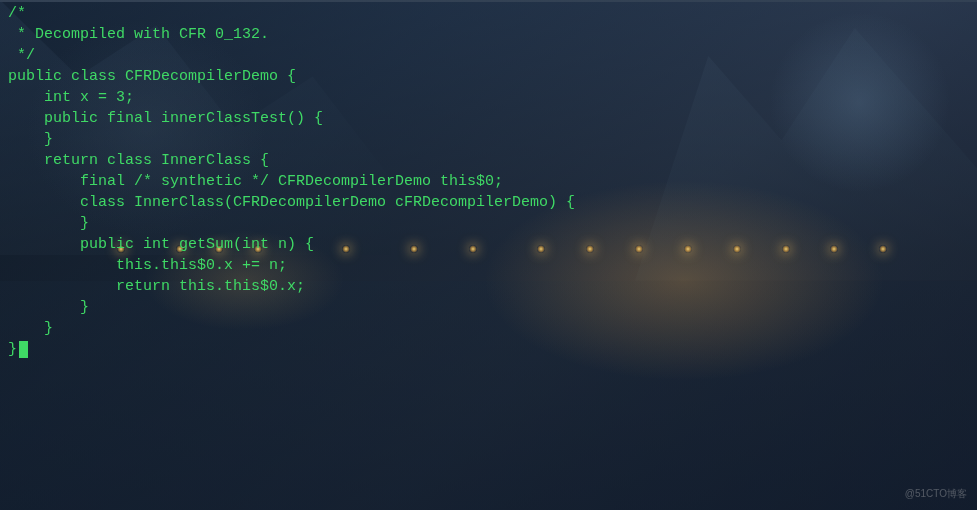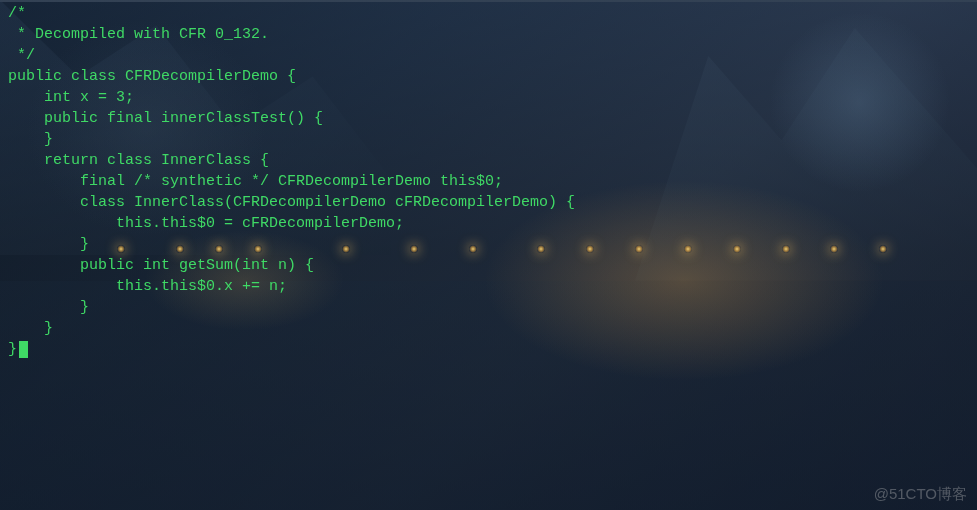--- a/index.html
+++ b/index.html
@@ -84,21 +84,21 @@
       height: 17px;
       background: #3fd965;
       vertical-align: middle;
       margin-left: 2px;
     }
     .watermark {
       position: absolute;
       bottom: 6px;
       right: 10px;
       color: rgba(200,200,200,0.35);
-      font-size: 15px;
+      font-size: 10px;
       font-family: sans-serif;
       z-index: 20;
     }
     .top-edge {
       position: absolute;
       top: 0;
       left: 0;
       right: 0;
       height: 2px;
       background: #3a4550;
@@ -137,24 +137,24 @@
   <div class="code-line">public class CFRDecompilerDemo {</div>
   <div class="code-line">    int x = 3;</div>
   <div class="code-line"></div>
   <div class="code-line">    public final innerClassTest() {</div>
   <div class="code-line">    }</div>
   <div class="code-line"></div>
   <div class="code-line">    return class InnerClass {</div>
   <div class="code-line">        final /* synthetic */ CFRDecompilerDemo this$0;</div>
   <div class="code-line"></div>
   <div class="code-line">        class InnerClass(CFRDecompilerDemo cFRDecompilerDemo) {</div>
-  <div class="code-line">            this.this$0 = cFRDecompilerDemo;</div>
   <div class="code-line">        }</div>
   <div class="code-line"></div>
   <div class="code-line">        public int getSum(int n) {</div>
   <div class="code-line">            this.this$0.x += n;</div>
+  <div class="code-line">            return this.this$0.x;</div>
   <div class="code-line">        }</div>
   <div class="code-line">    }</div>
   <div class="code-line"></div>
   <div class="code-line"><span>}</span><span class="cursor"></span></div>
 </div>
 
 <div class="watermark">@51CTO博客</div>
 
 </body></html>

